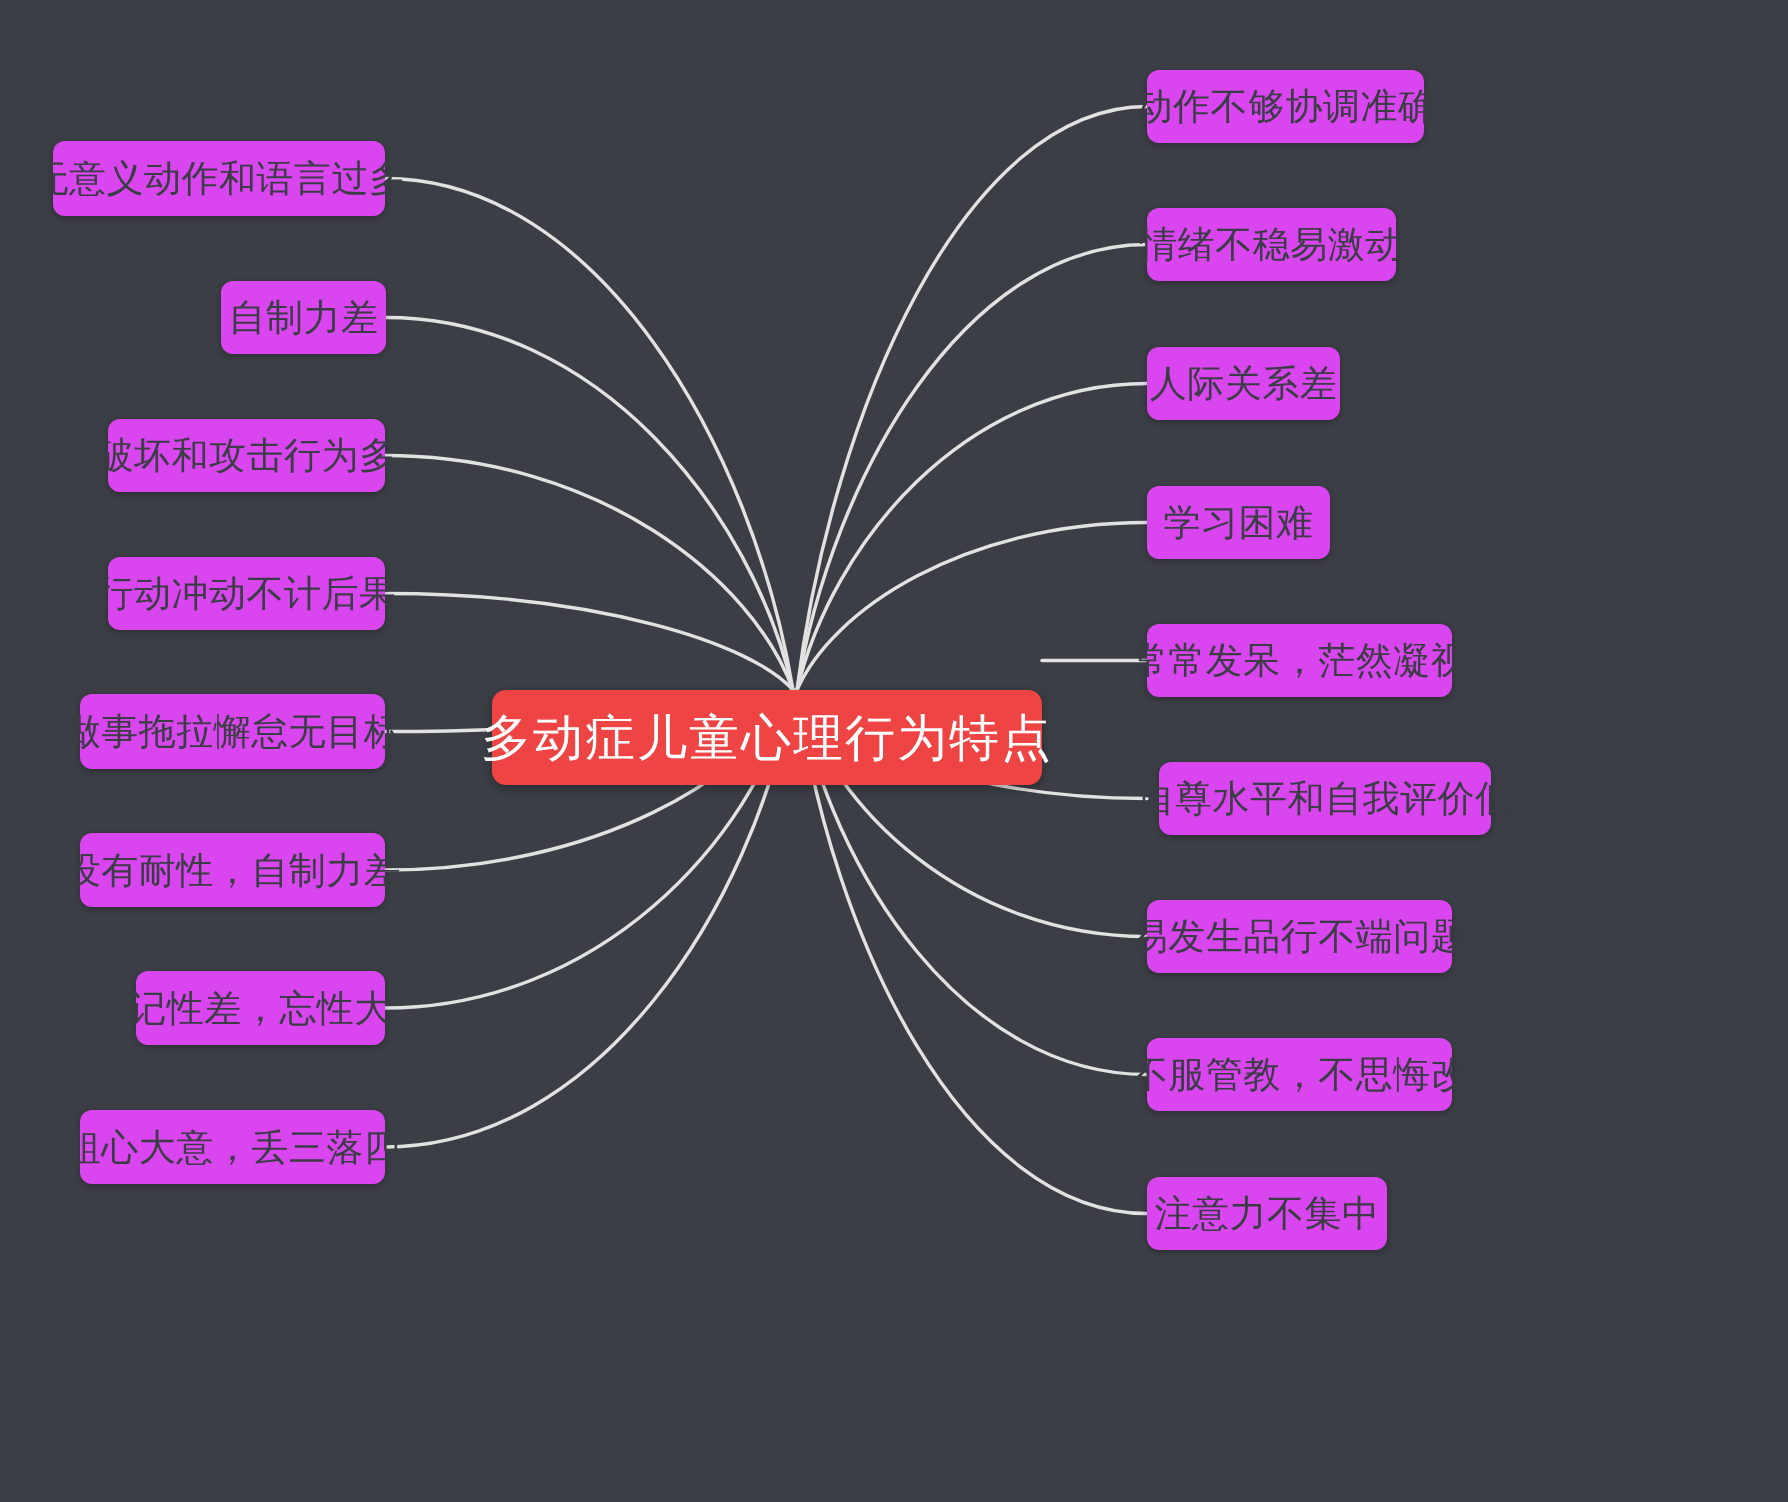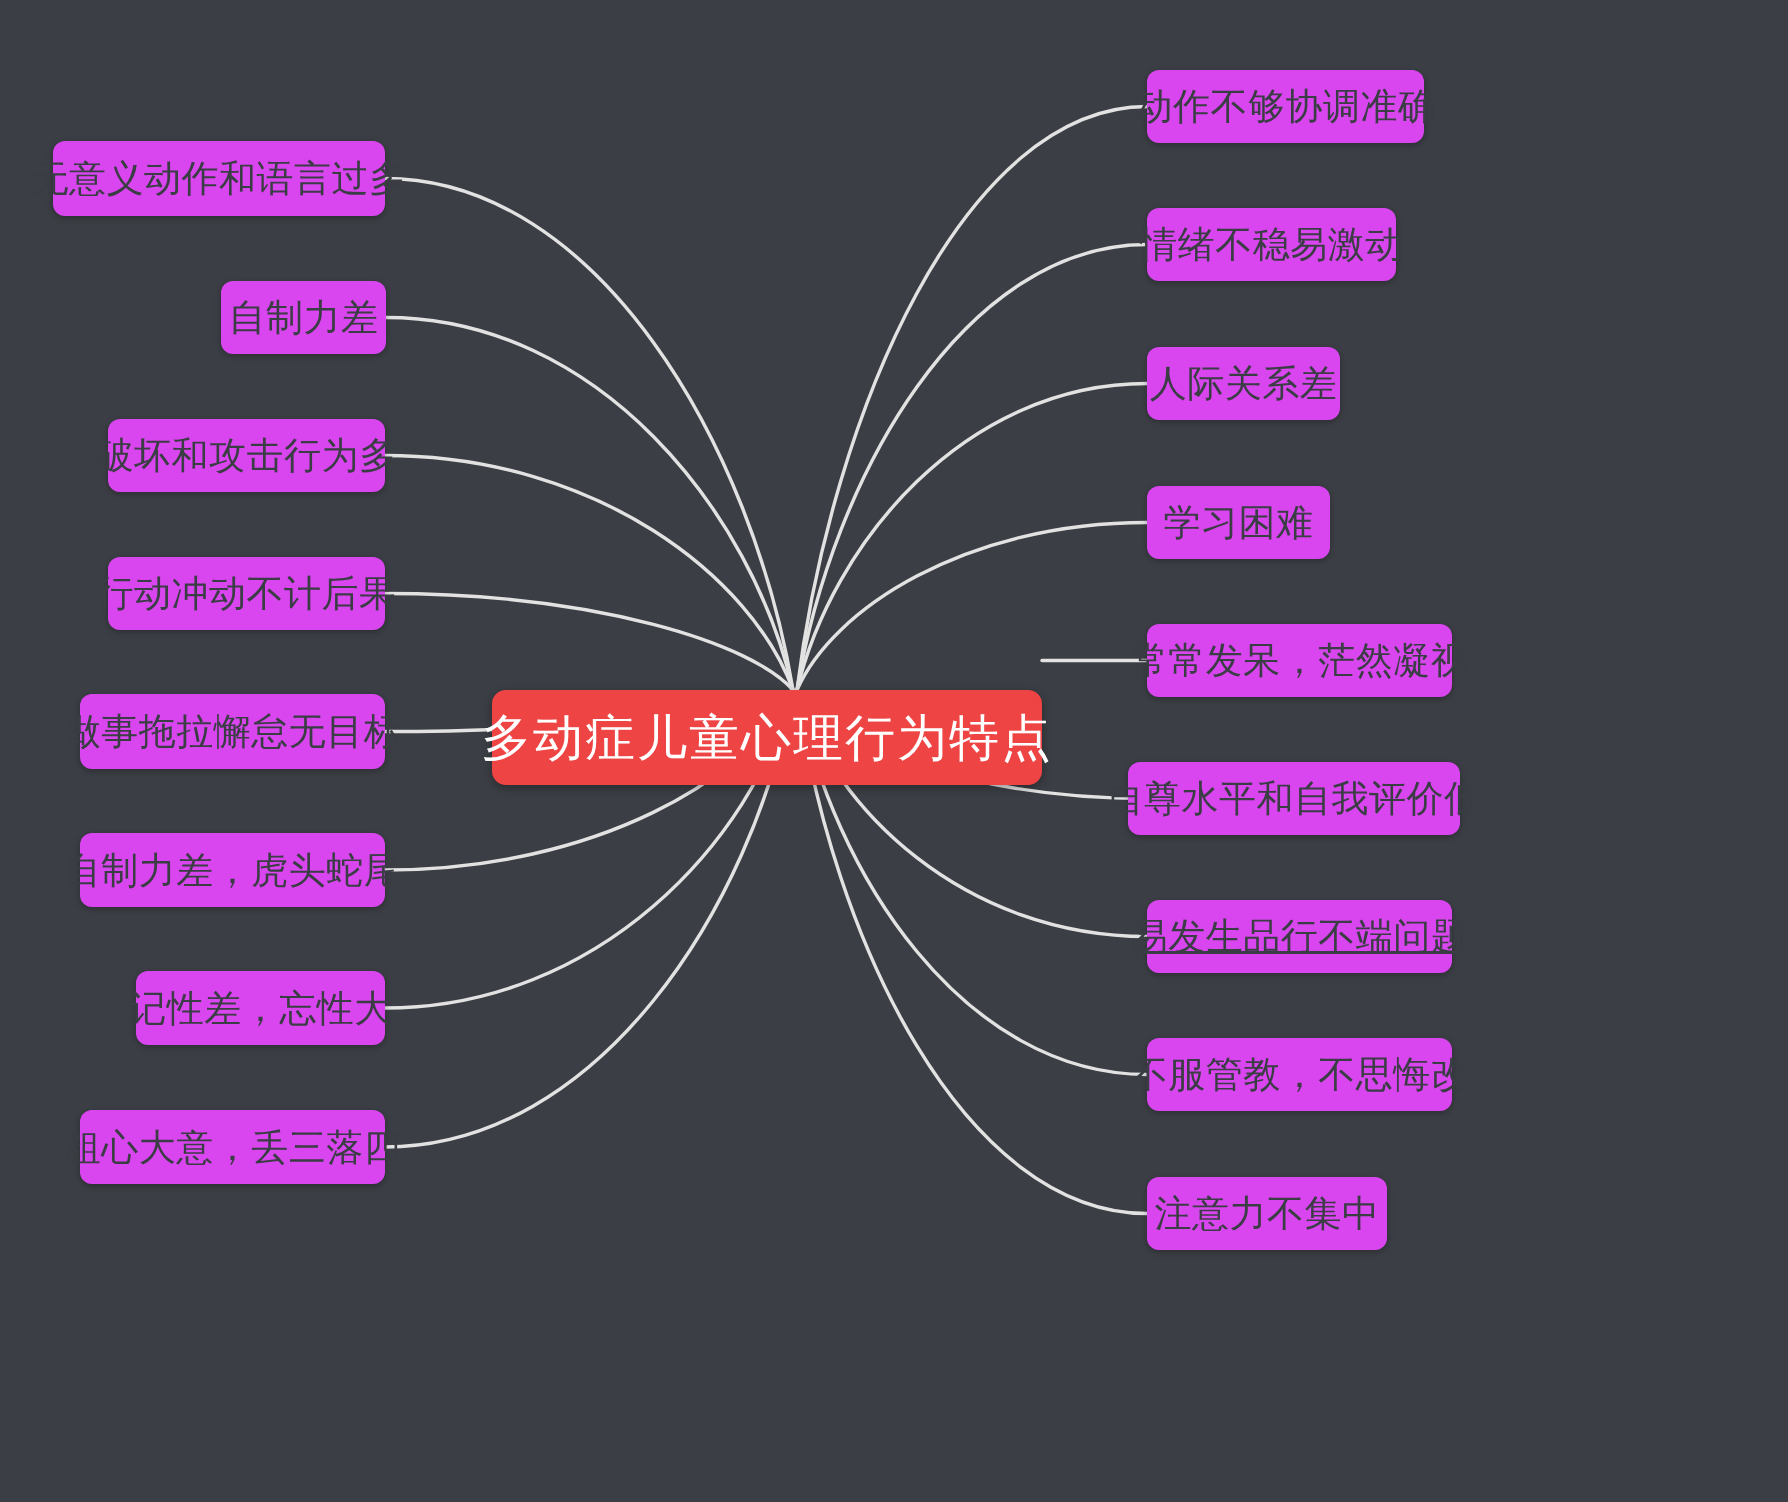--- a/index.html
+++ b/index.html
@@ -93,21 +93,21 @@
     <div class="node" style="left: 108px; top: 419px; width: 277px; height: 73px;">
       <span class="node-label">破坏和攻击行为多</span>
     </div>
     <div class="node" style="left: 108px; top: 557px; width: 277px; height: 73px;">
       <span class="node-label">行动冲动不计后果</span>
     </div>
     <div class="node" style="left: 80px; top: 694px; width: 305px; height: 75px;">
       <span class="node-label">做事拖拉懈怠无目标</span>
     </div>
     <div class="node" style="left: 80px; top: 833px; width: 305px; height: 74px;">
-      <span class="node-label">自制力差，虎头蛇尾</span>
+      <span class="node-label">没有耐性，自制力差</span>
     </div>
     <div class="node" style="left: 136px; top: 971px; width: 249px; height: 74px;">
       <span class="node-label">记性差，忘性大</span>
     </div>
     <div class="node" style="left: 80px; top: 1110px; width: 305px; height: 74px;">
       <span class="node-label">粗心大意，丢三落四</span>
     </div>
     <div class="node" style="left: 1147px; top: 70px; width: 277px; height: 73px;">
       <span class="node-label">动作不够协调准确</span>
     </div>
@@ -116,24 +116,24 @@
     </div>
     <div class="node" style="left: 1147px; top: 347px; width: 193px; height: 73px;">
       <span class="node-label">人际关系差</span>
     </div>
     <div class="node" style="left: 1147px; top: 486px; width: 183px; height: 73px;">
       <span class="node-label">学习困难</span>
     </div>
     <div class="node" style="left: 1147px; top: 624px; width: 305px; height: 73px;">
       <span class="node-label">常常发呆，茫然凝视</span>
     </div>
-    <div class="node" style="left: 1128px; top: 762px; width: 332px; height: 73px;">
+    <div class="node" style="left: 1159px; top: 762px; width: 332px; height: 73px;">
       <span class="node-label">自尊水平和自我评价低</span>
     </div>
-    <div class="node" style="left: 1147px; top: 900px; width: 305px; height: 73px; text-decoration: underline;">
+    <div class="node" style="left: 1147px; top: 900px; width: 305px; height: 73px;">
       <span class="node-label">易发生品行不端问题</span>
     </div>
     <div class="node" style="left: 1147px; top: 1038px; width: 305px; height: 73px;">
       <span class="node-label">不服管教，不思悔改</span>
     </div>
     <div class="node" style="left: 1147px; top: 1177px; width: 240px; height: 73px;">
       <span class="node-label">注意力不集中</span>
     </div>
   </div>
 

